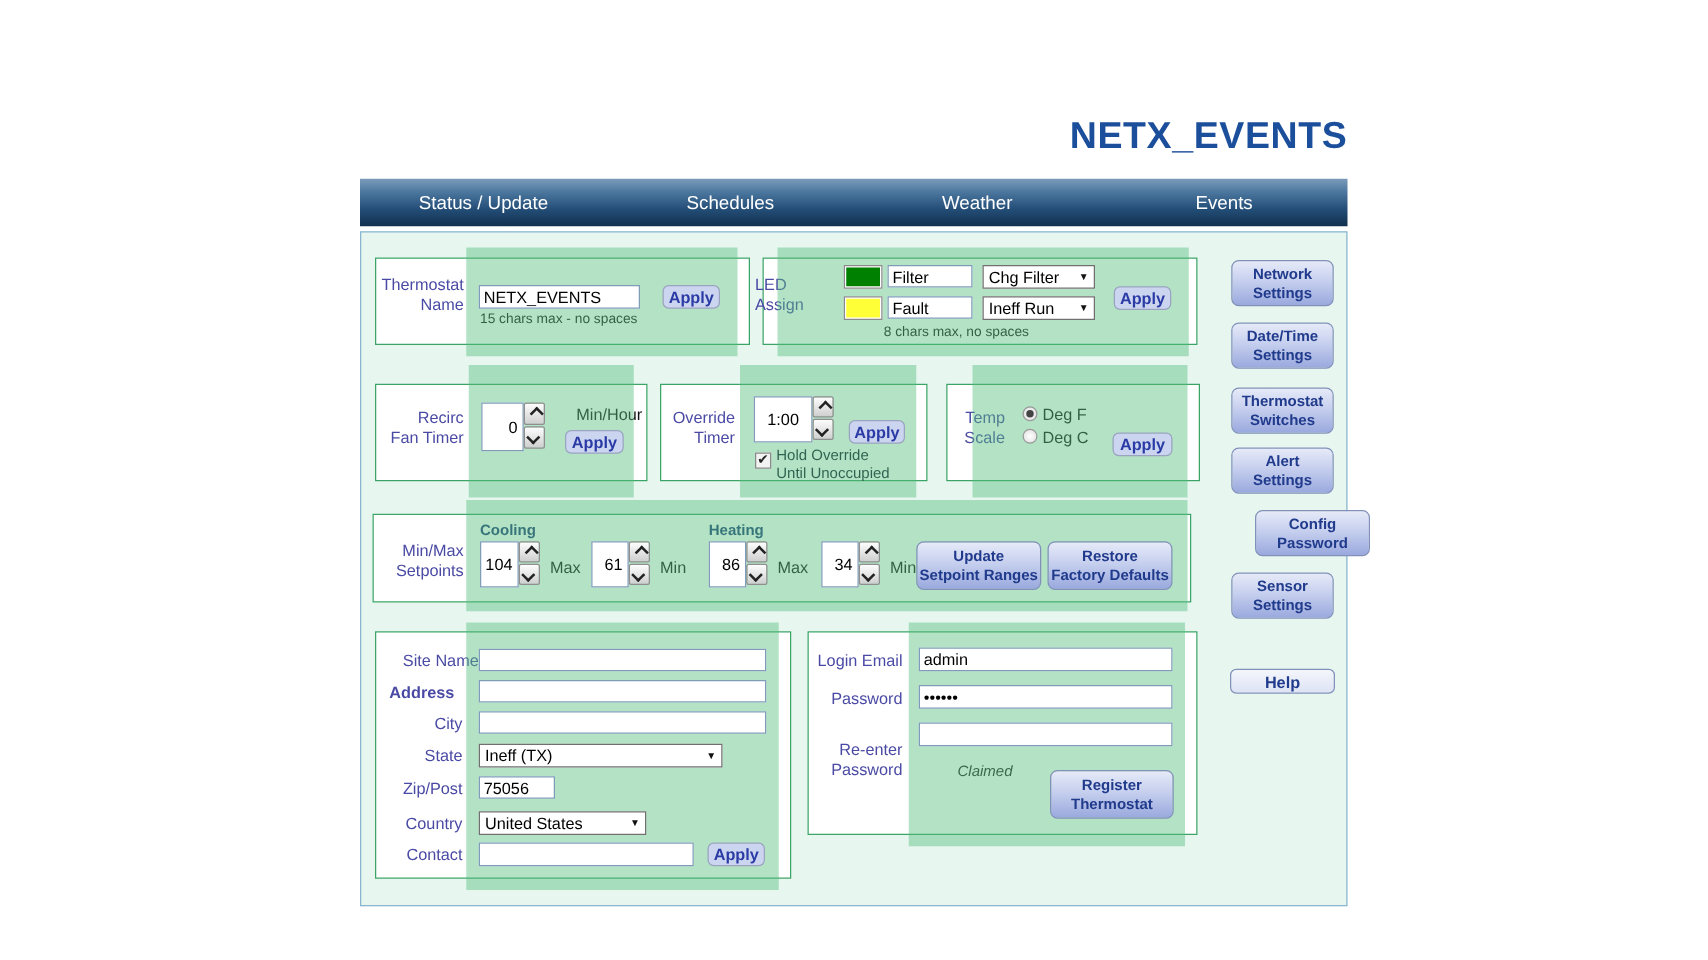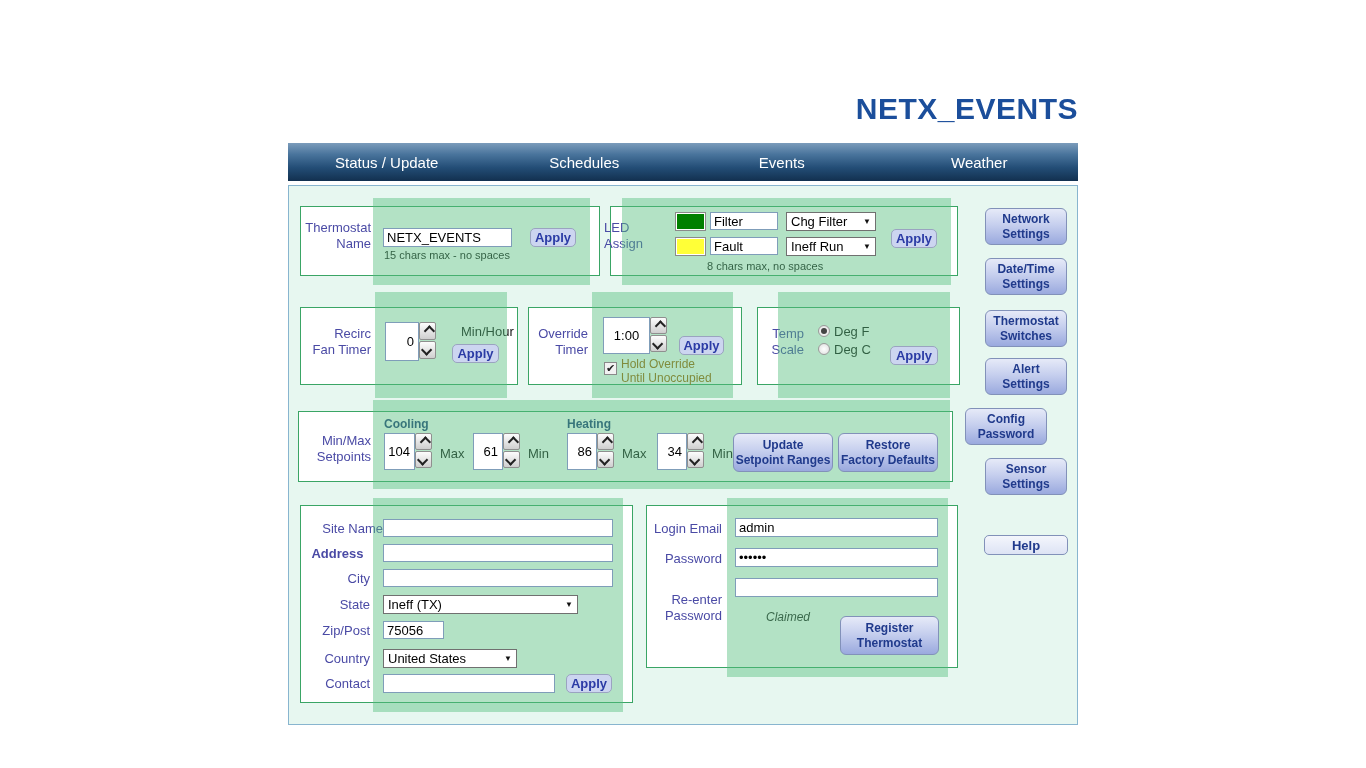--- a/index.html
+++ b/index.html
@@ -47,34 +47,34 @@
   .chv.up{transform:rotate(-45deg) translate(1px,1px);}
   .chv.dn{transform:rotate(135deg) translate(1px,1px);}
 
   .swatch{position:absolute;width:31px;height:19px;background:#fff;border:1px solid #8a8a8a;box-sizing:border-box;padding:1px;z-index:2;}
   .swin{width:100%;height:100%;}
 
   .check{position:absolute;width:13px;height:13px;background:#f2f2f2;border:1px solid #8a8a8a;box-sizing:border-box;font-size:11px;line-height:11px;text-align:center;color:#222;z-index:2;cursor:pointer;}
   .radio{position:absolute;width:12px;height:12px;border:1px solid #9a9a9a;border-radius:50%;background:radial-gradient(#fff,#ddd);box-sizing:border-box;z-index:2;cursor:pointer;}
   .radio.on::after{content:"";position:absolute;left:2px;top:2px;width:6px;height:6px;border-radius:50%;background:#444;}
   .rlabel{position:absolute;color:#111;font-size:13px;z-index:0;}
-  .cblabel{position:absolute;color:#a16207;font-size:12px;line-height:14px;z-index:0;}
+  .cblabel{position:absolute;color:#0f172a;font-size:12px;line-height:14px;z-index:0;}
 </style>
 </head>
 <body>
 
 <div class="canvas">
 
   <div class="title">NETX_EVENTS</div>
 
   <div class="nav">
     <div class="tab">Status / Update</div>
     <div class="tab">Schedules</div>
+    <div class="tab">Weather</div>
     <div class="tab">Events</div>
-    <div class="tab">Weather</div>
   </div>
 
   <div class="main"></div>
 
   <div class="box" style="left:300px;top:206px;width:300px;height:70px;"></div>
   <div class="box" style="left:610px;top:206px;width:348px;height:70px;"></div>
   <div class="box" style="left:300px;top:307px;width:218px;height:78px;"></div>
   <div class="box" style="left:528px;top:307px;width:214px;height:78px;"></div>
   <div class="box" style="left:757px;top:307px;width:203px;height:78px;"></div>
   <div class="box" style="left:298px;top:411px;width:655px;height:71px;"></div>
@@ -263,21 +263,21 @@
   </div>
   <div class="bigbtn" style="left:985px;top:258px;width:82px;height:37px;">
     <span><span>Date/Time</span><br><span>Settings</span></span>
   </div>
   <div class="bigbtn" style="left:985px;top:310px;width:82px;height:37px;">
     <span><span>Thermostat</span><br><span>Switches</span></span>
   </div>
   <div class="bigbtn" style="left:985px;top:358px;width:82px;height:37px;">
     <span><span>Alert</span><br><span>Settings</span></span>
   </div>
-  <div class="bigbtn" style="left:965px;top:408px;width:82px;height:37px;">
+  <div class="bigbtn" style="left:1004px;top:408px;width:92px;height:37px;">
     <span><span>Config</span><br><span>Password</span></span>
   </div>
   <div class="bigbtn" style="left:985px;top:458px;width:82px;height:37px;">
     <span><span>Sensor</span><br><span>Settings</span></span>
   </div>
   <div class="helpbtn" style="left:984px;top:535px;width:84px;height:20px;">Help</div>
 
 </div>
 
 </body></html>

